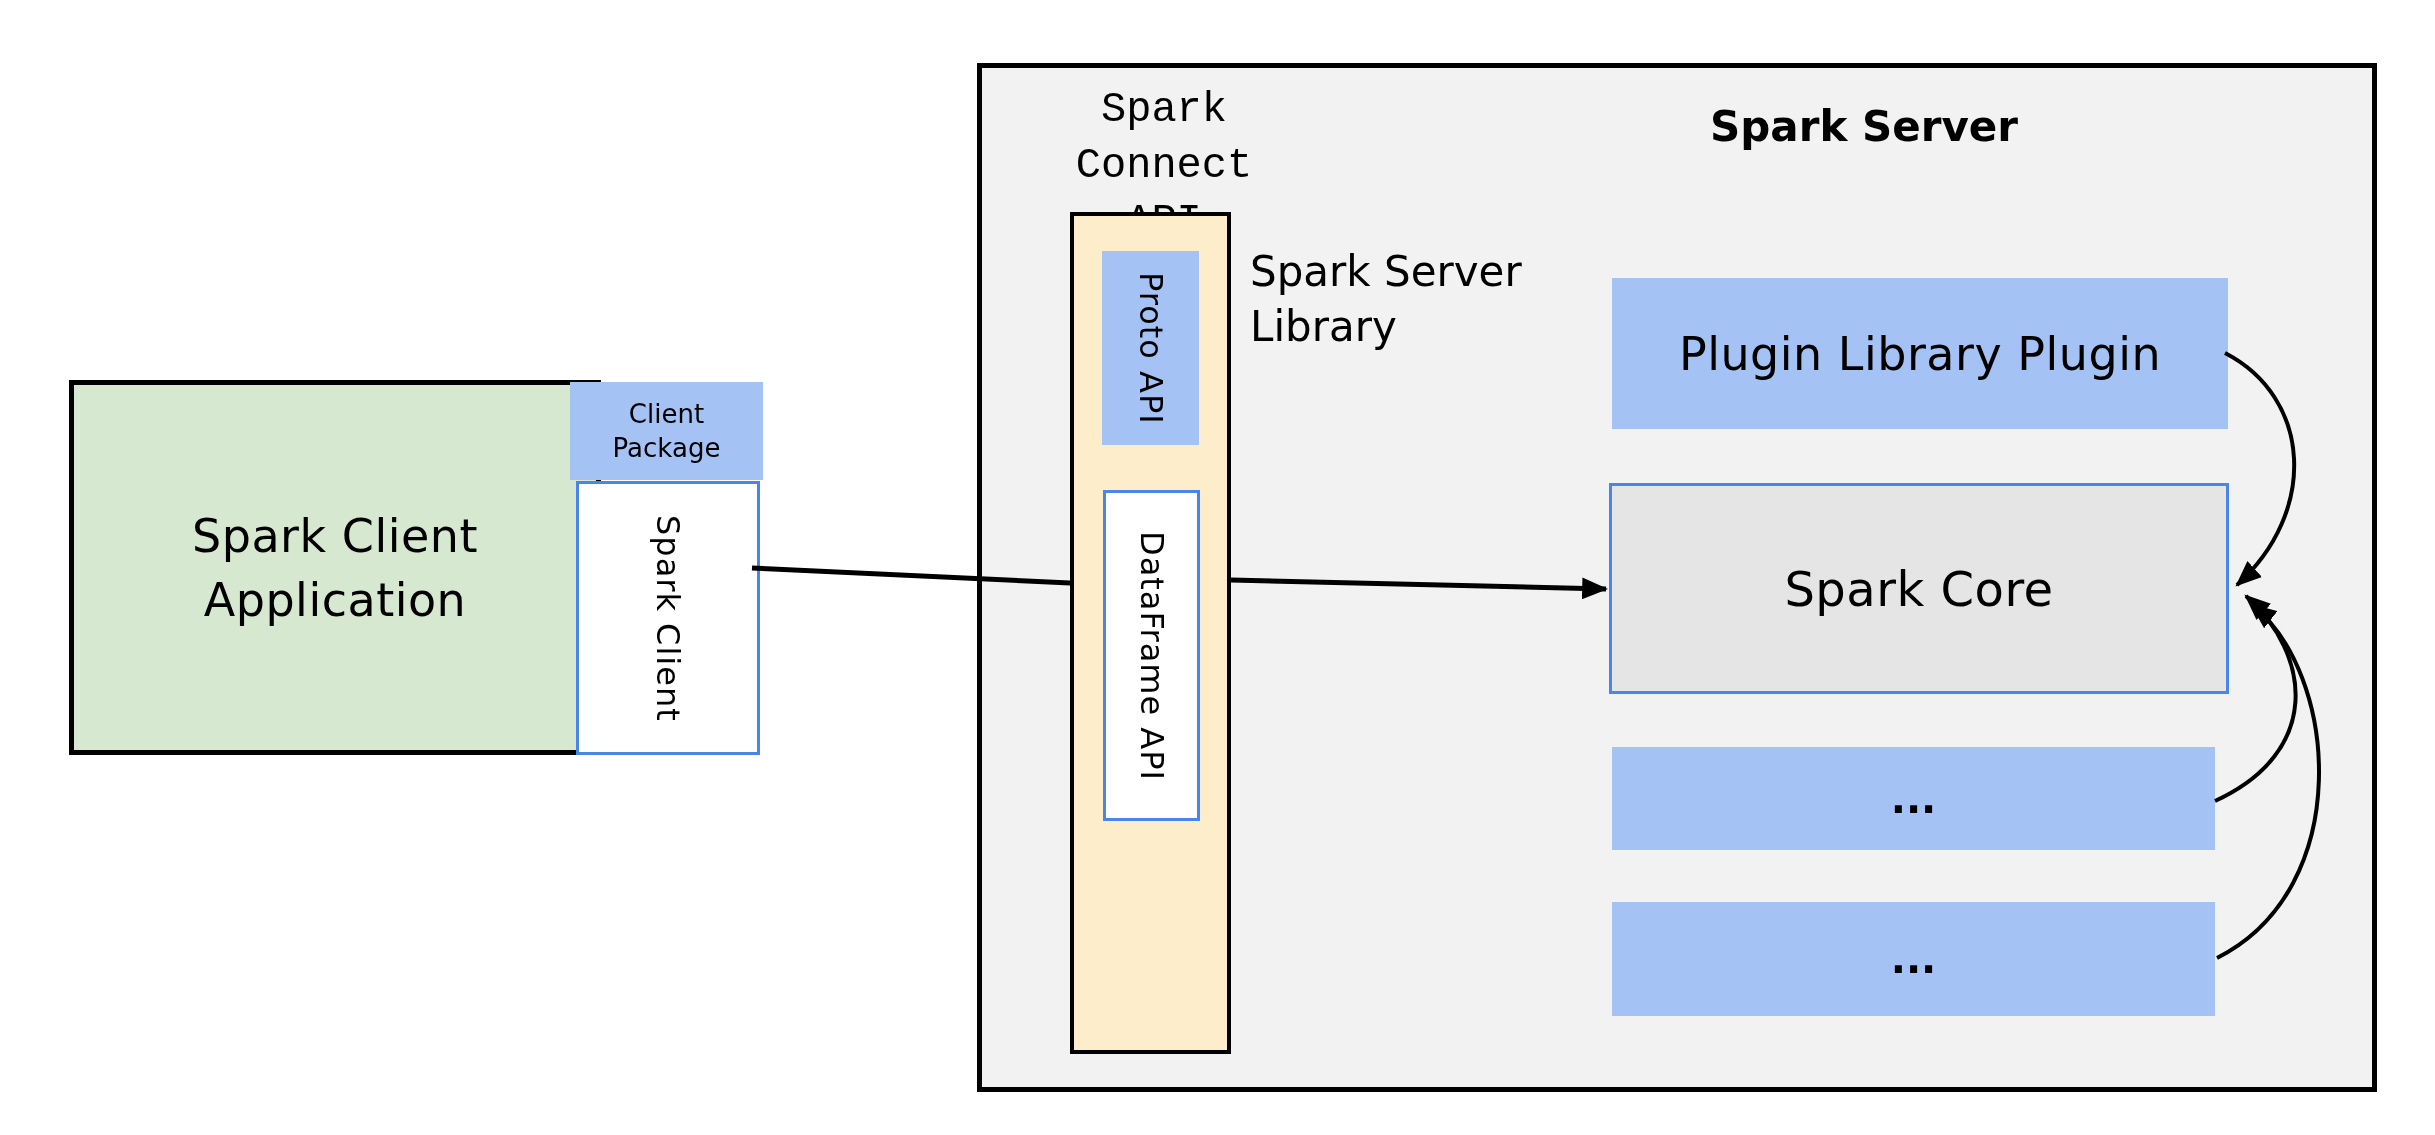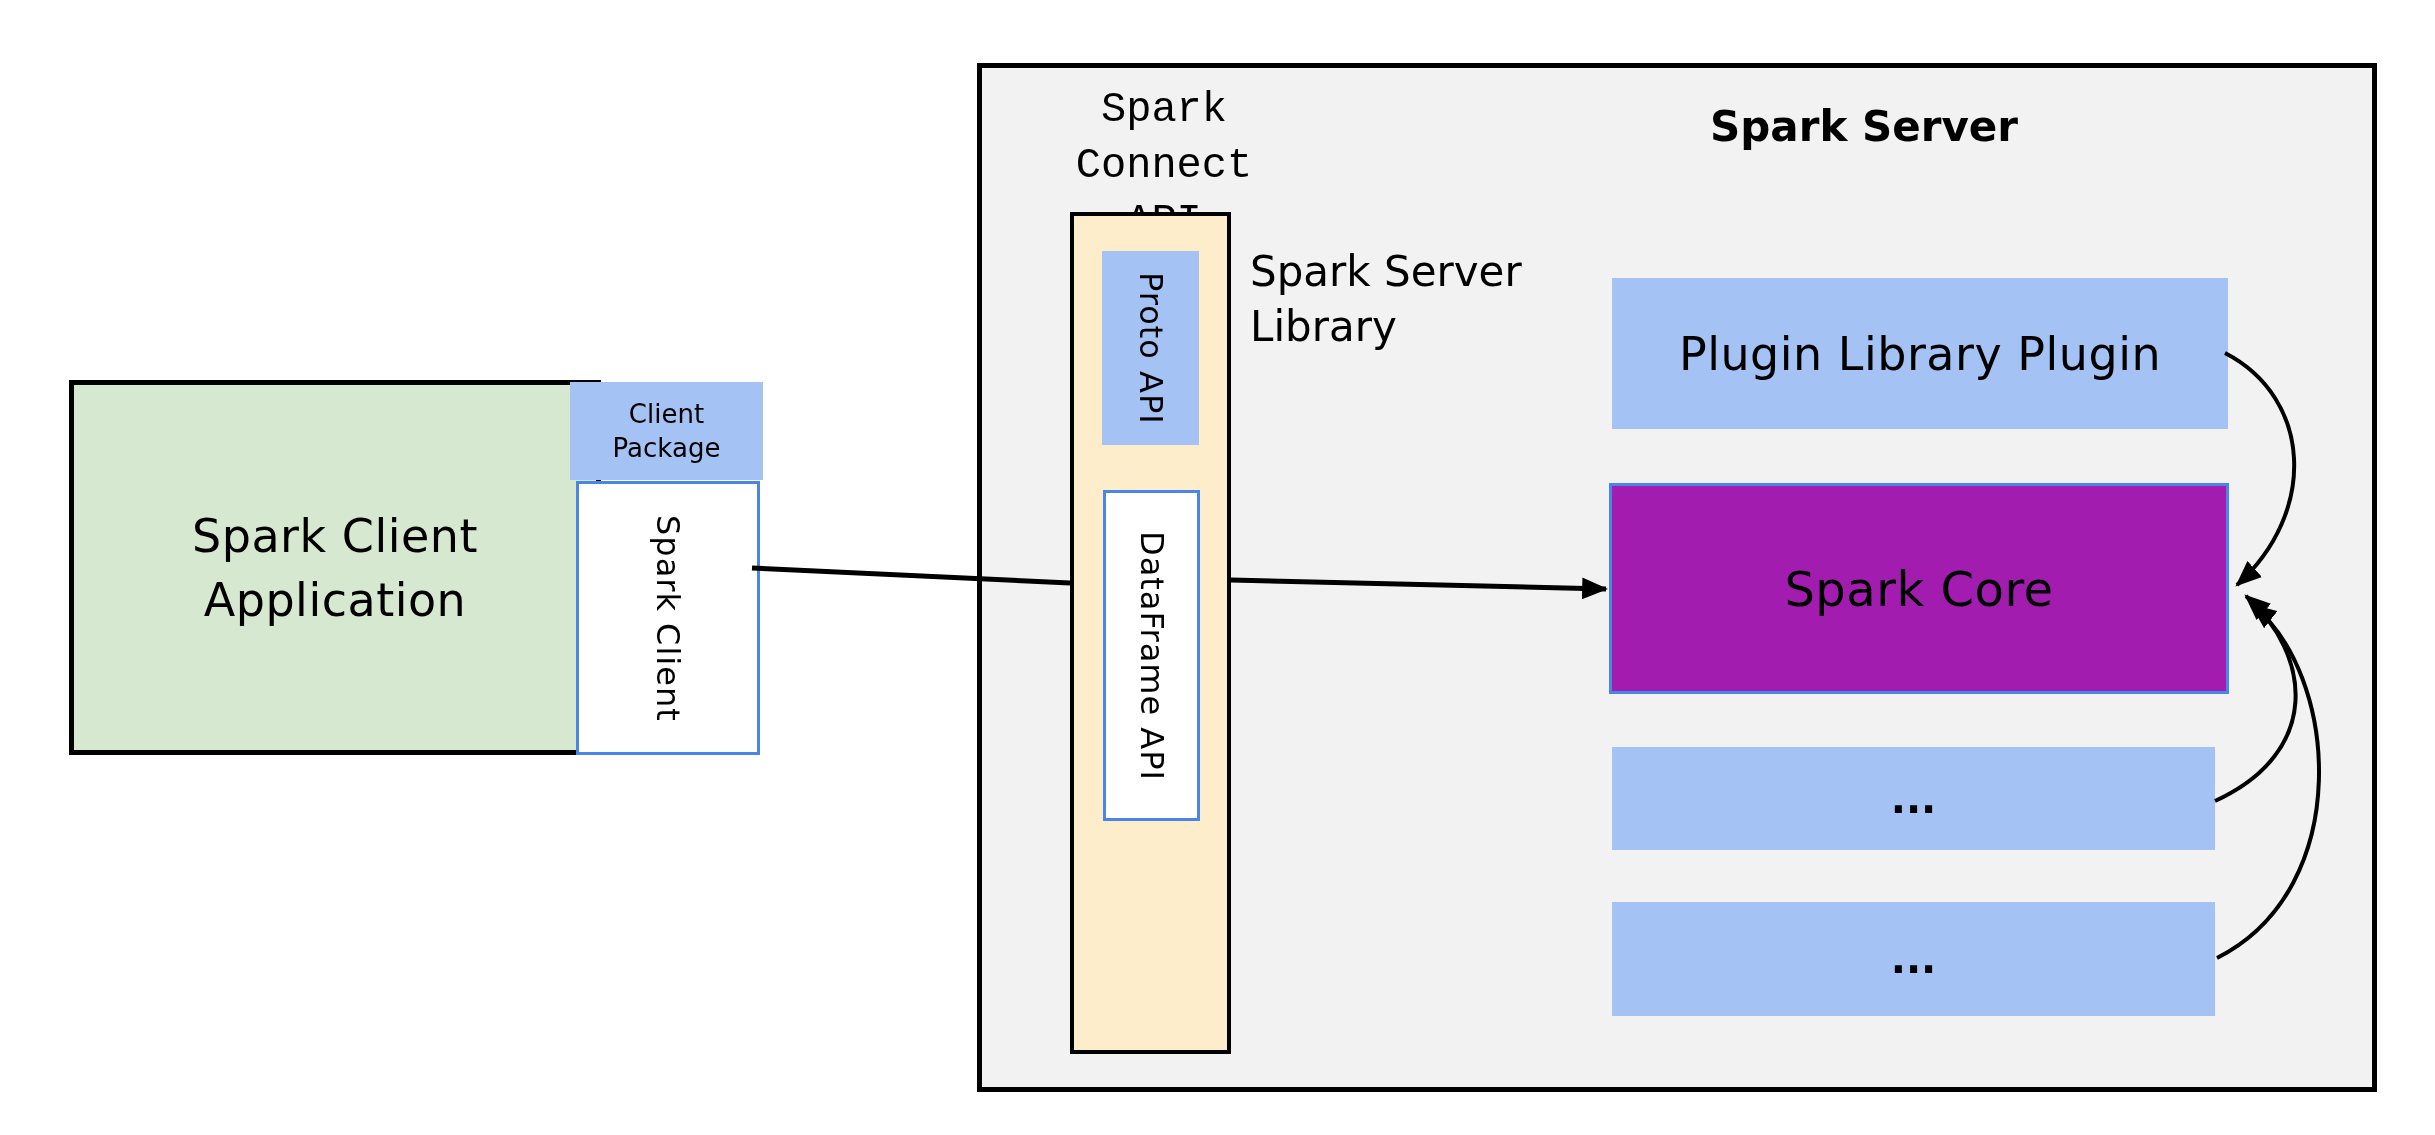--- a/index.html
+++ b/index.html
@@ -86,21 +86,21 @@
   }
 
   
   .plugin-box {
     left: 1612px; top: 278px; width: 616px; height: 151px;
     background: var(--color-blue_fill, #a4c2f4);
     display: flex; align-items: center; justify-content: center;
   }
   .core-box {
     left: 1609px; top: 483px; width: 620px; height: 211px;
-    background: #a21caf;
+    background: #e5e5e5;
     border: 3px solid var(--color-blue_border, #4a86e8);
     display: flex; align-items: center; justify-content: center;
   }
   .label-core { font-size: 48px; letter-spacing: 0.5px; }
   .label-plugin { font-size: 46px; letter-spacing: 0.5px; }
   .more-box-1 {
     left: 1612px; top: 747px; width: 603px; height: 103px;
     background: var(--color-blue_fill, #a4c2f4);
     display: flex; align-items: center; justify-content: center;
   }

